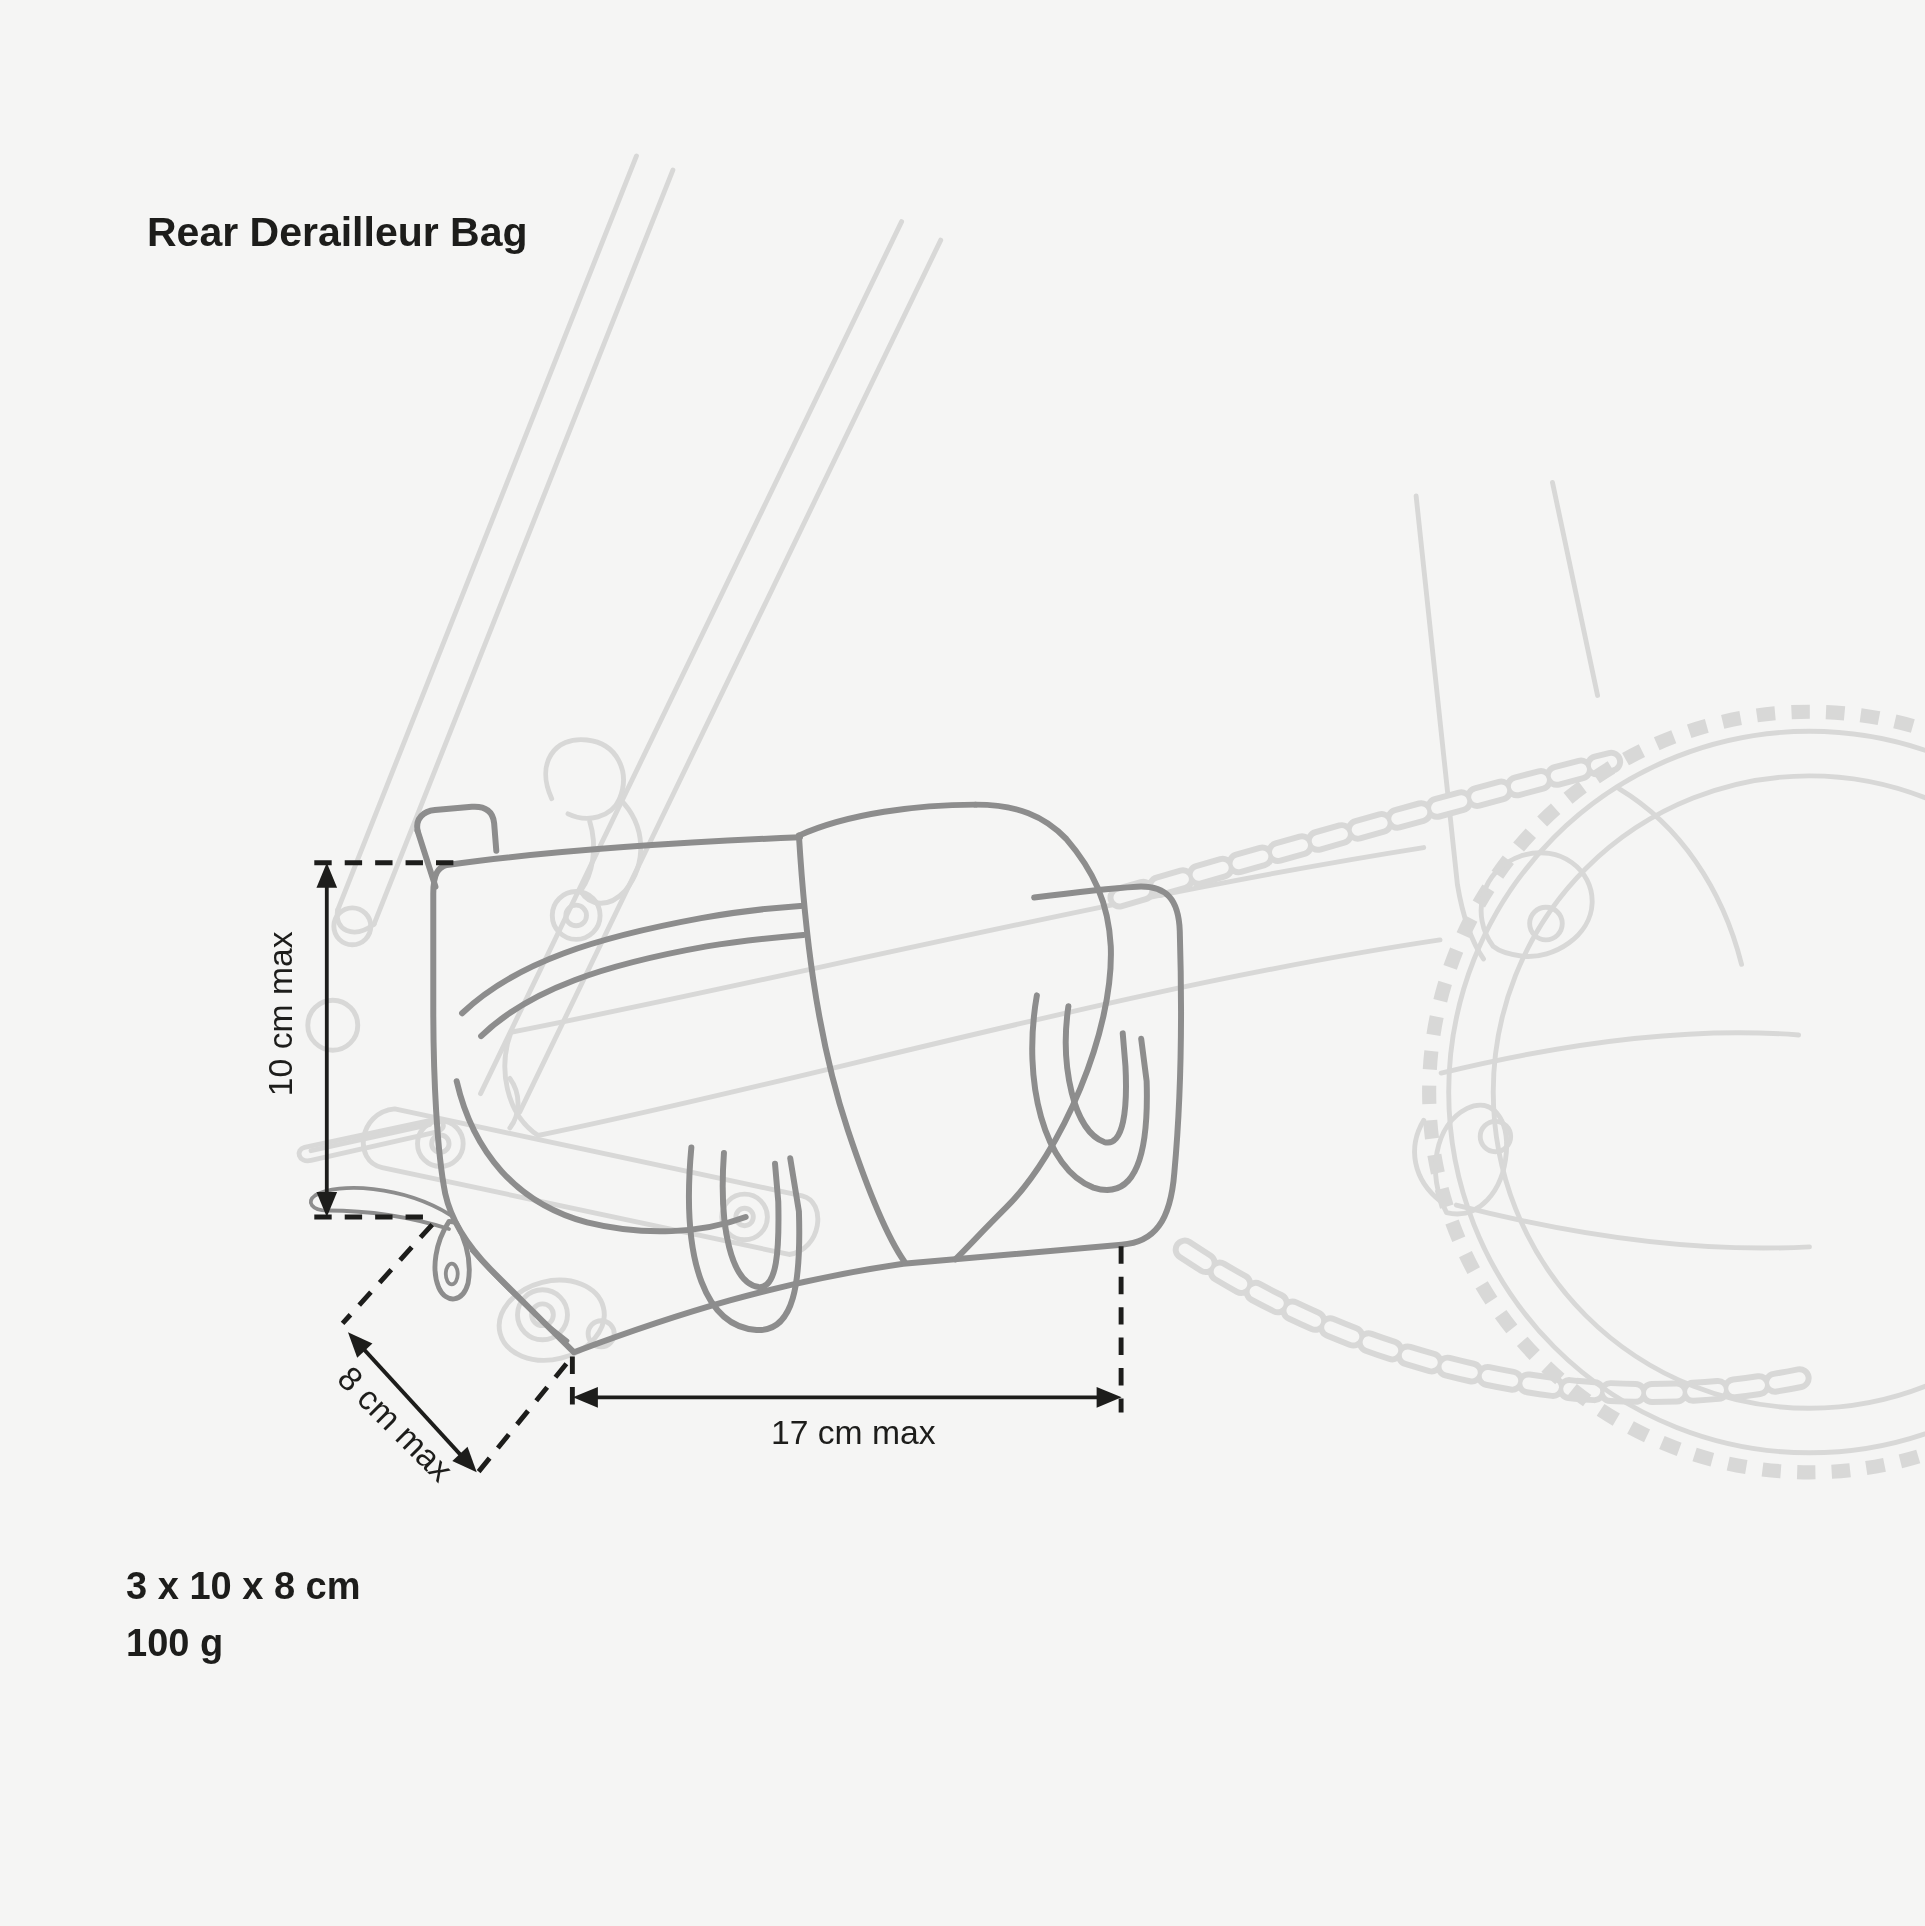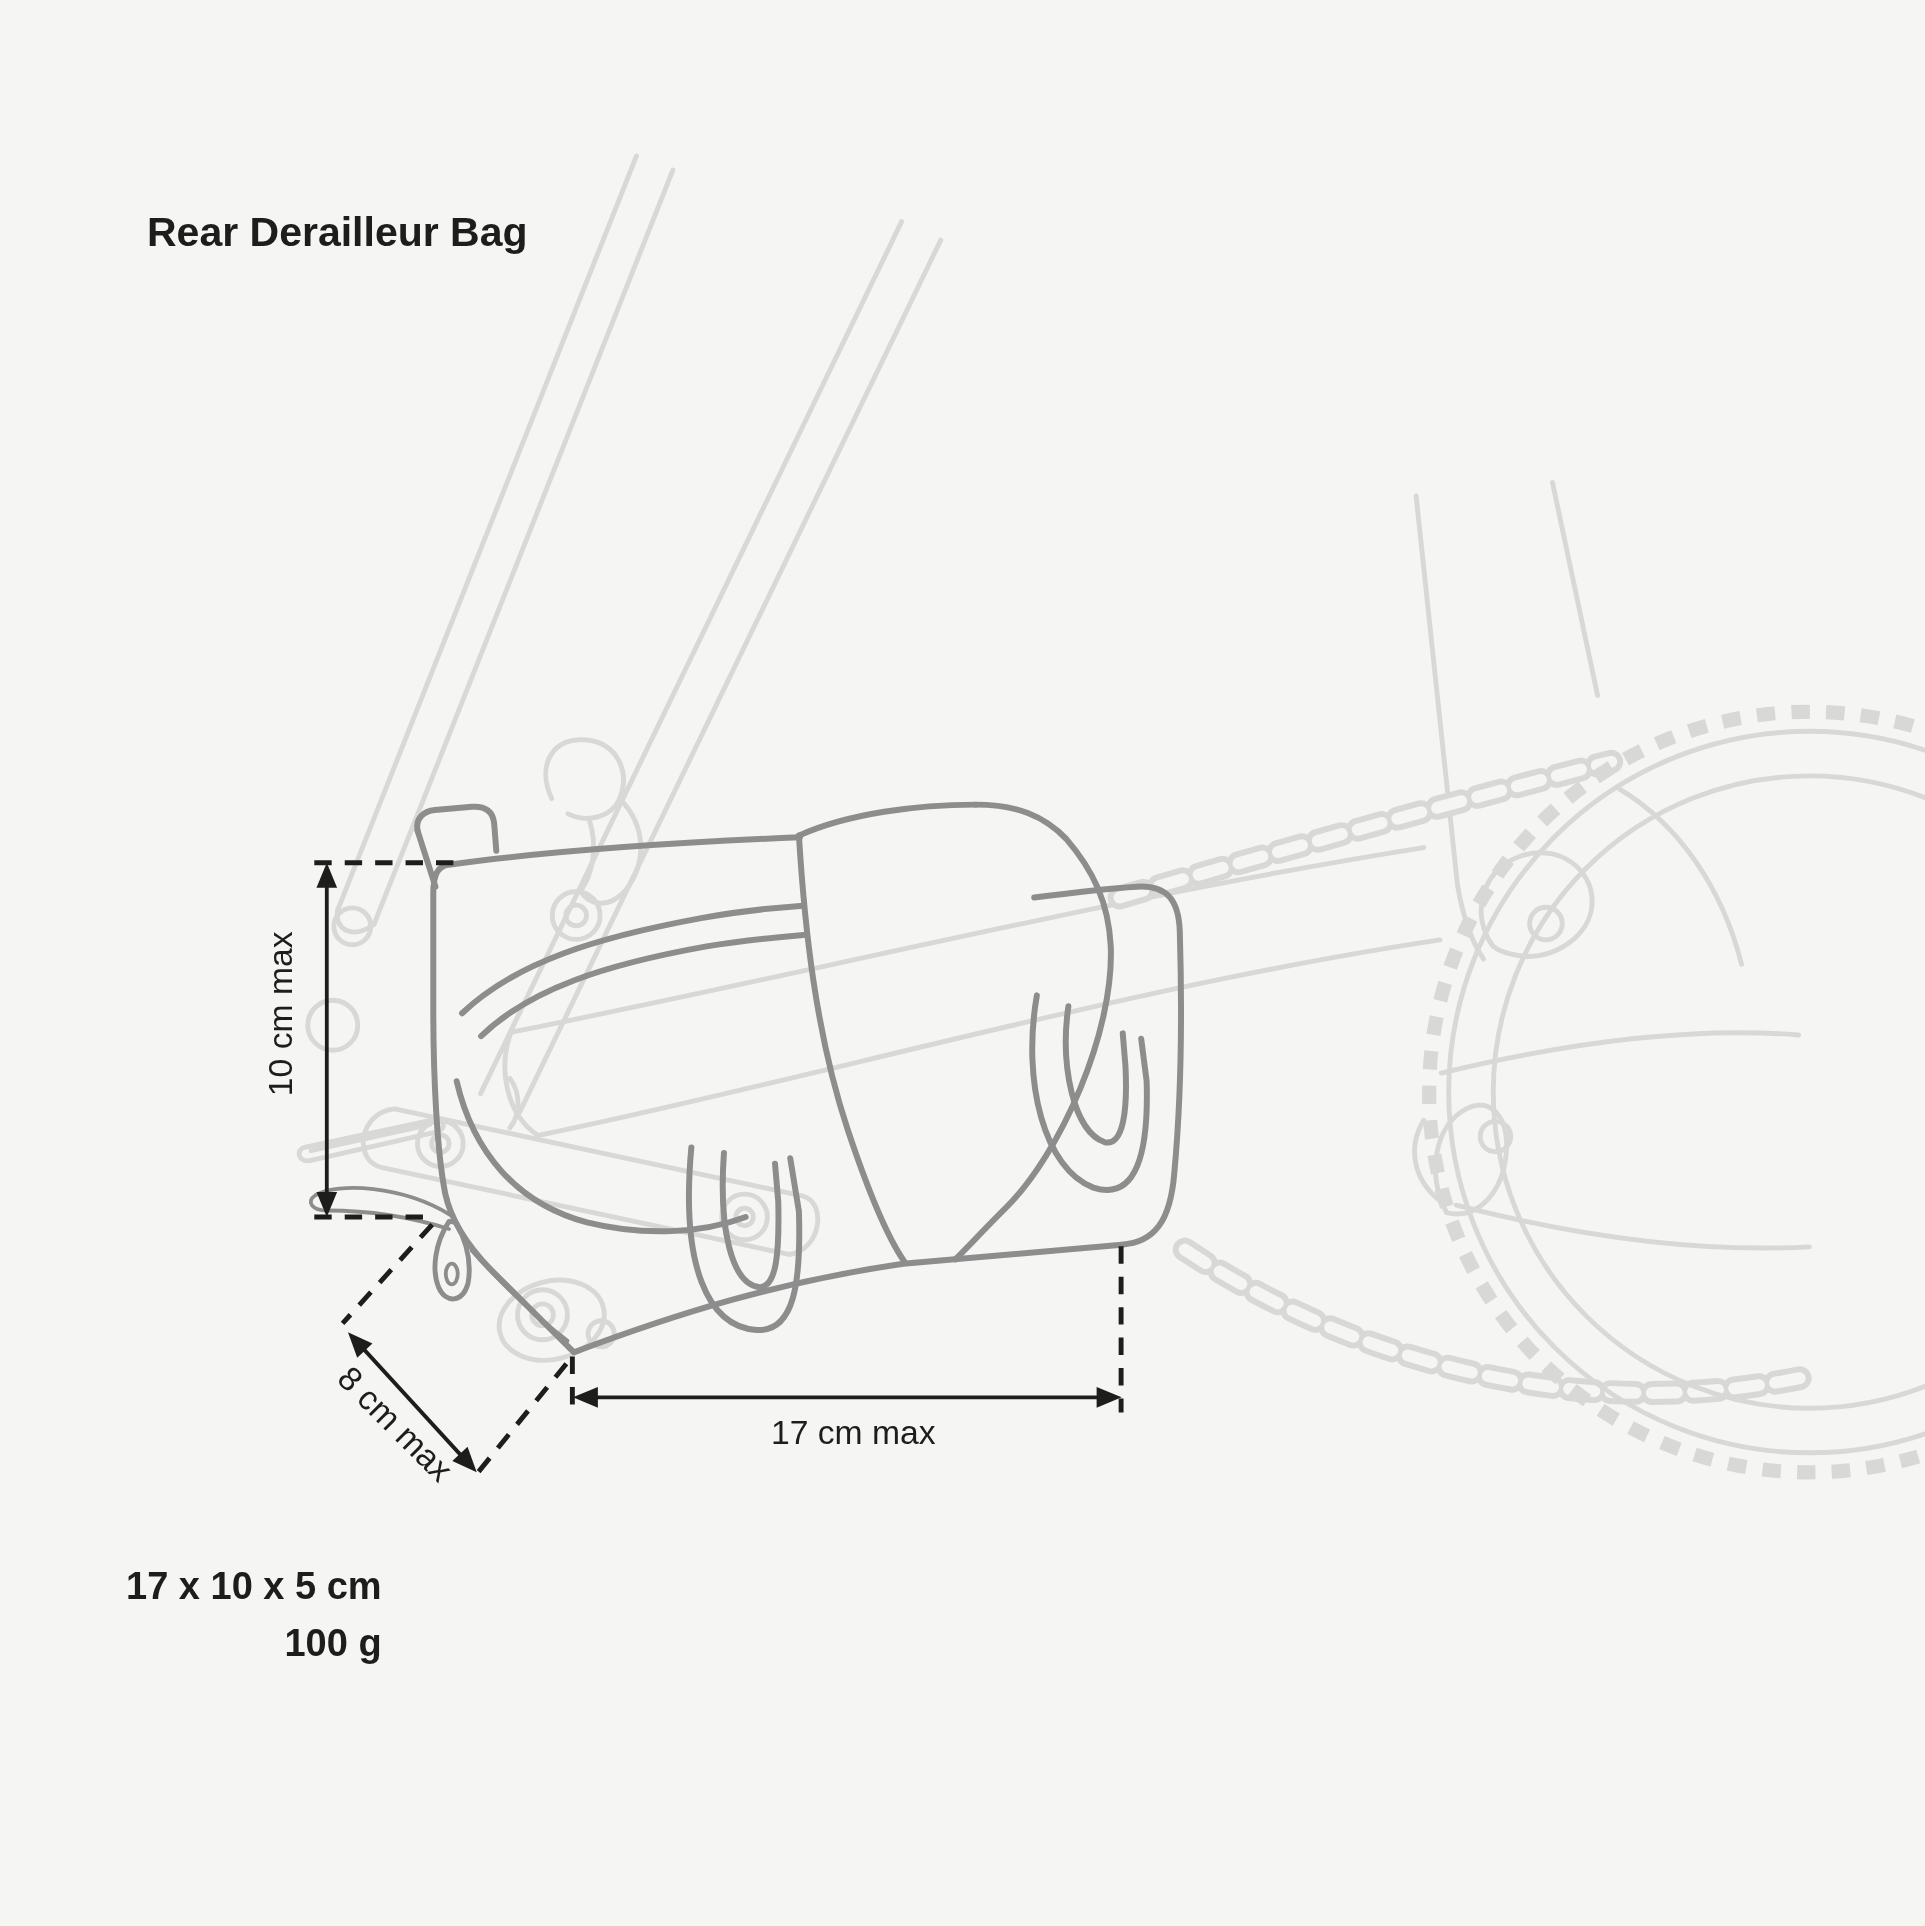--- a/index.html
+++ b/index.html
@@ -1,21 +1,21 @@
 <!DOCTYPE html>
 <html style="--bg: #f5f5f4; --frame: #d8d8d7; --bag: #8d8d8d; --ink: #1d1d1b;font-size:8.7px"><head>
 <meta charset="utf-8">
 <style>
   :root{
     --bg:#f5f5f4; --frame:#d8d8d7; --bag:#8d8d8d; --ink:#1d1d1b;
   }
   html,body{margin:0;padding:0;background:var(--bg);}
   .canvas{
     position:relative;width:1926px;height:1926px;background:var(--bg);
-    font-family:"Liberation Sans",sans-serif;color:var(--ink);overflow:hidden;text-align:right;
+    font-family:"Liberation Sans",sans-serif;color:var(--ink);overflow:hidden;
   }
   .page-title{
     position:absolute;left:147px;top:209px;
     font-size:41px;font-weight:700;letter-spacing:0;color:var(--ink);
   }
   .specs{
     position:absolute;left:126px;top:1558px;
     font-size:38px;font-weight:700;line-height:1.5;color:var(--ink);
   }
   svg.diagram{position:absolute;left:0;top:0;}
@@ -171,18 +171,18 @@
         <path class="dash" d="M 2063,2294 L 2063,2600"></path>
         <path class="d" d="M 1072,2572 L 2046,2572"></path>
         <polygon class="ah" points="1054,2572 1100,2553 1100,2591"></polygon>
         <polygon class="ah" points="2064,2572 2018,2553 2018,2591"></polygon>
         <text class="dimlabel" x="1570" y="2658" text-anchor="middle">17 cm max</text>
       </g>
     </g>
   </svg>
 
   <div class="specs">
-    <div>17 x 10 x 5 cm</div>
+    <div>3 x 10 x 8 cm</div>
     <div>100 g</div>
   </div>
 
 </div>
 
 
 </body></html>

